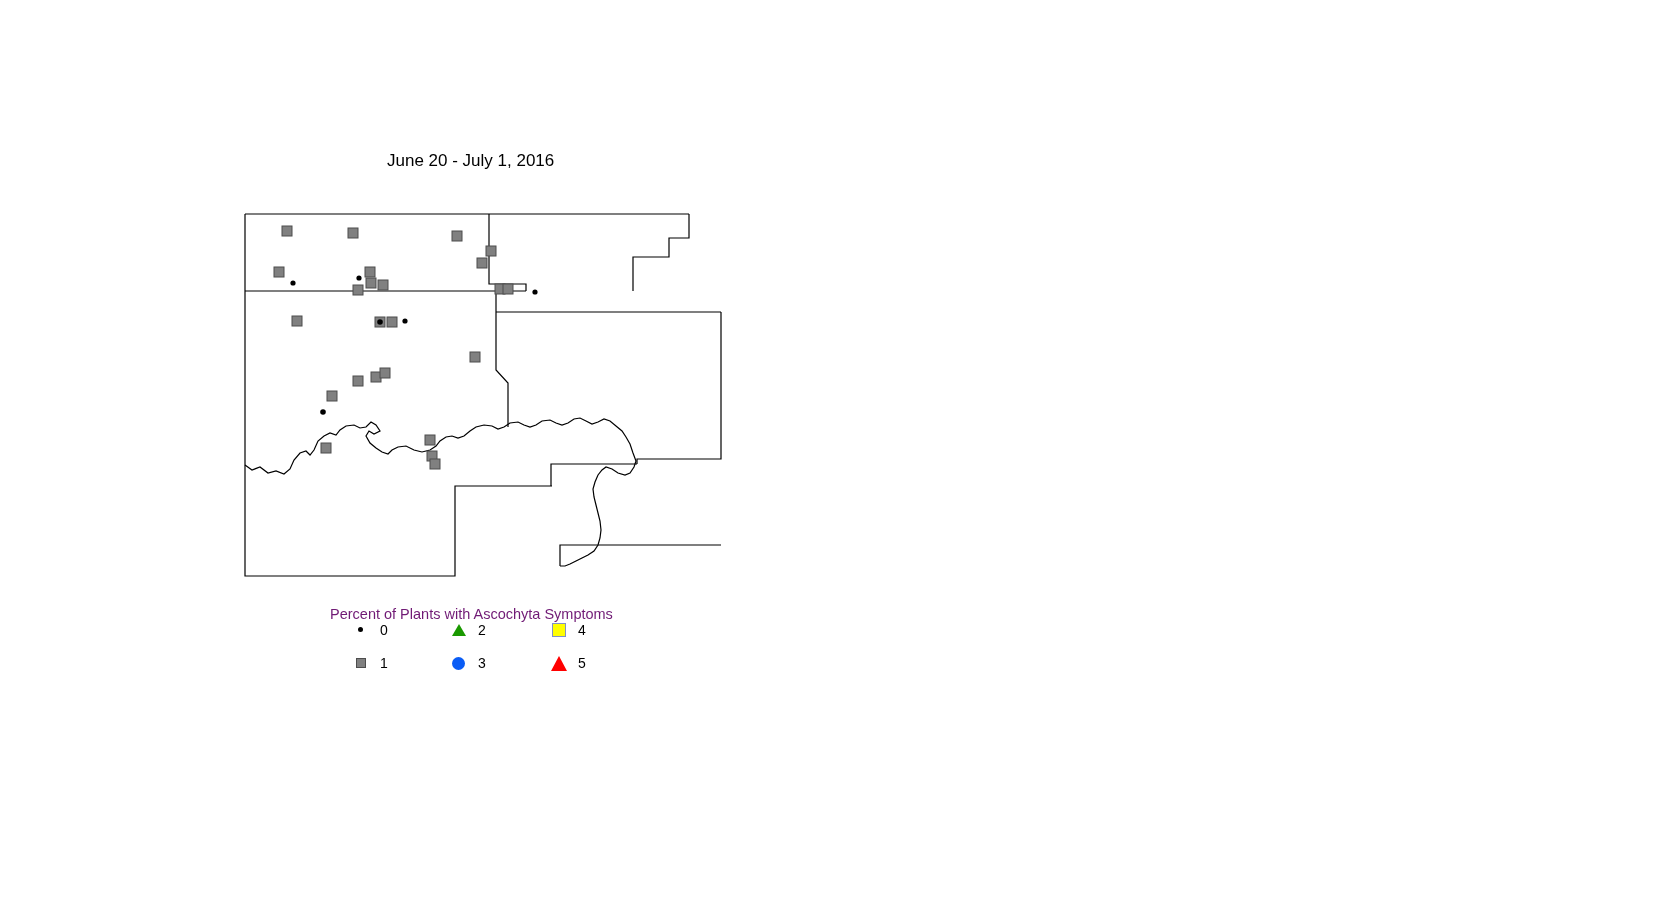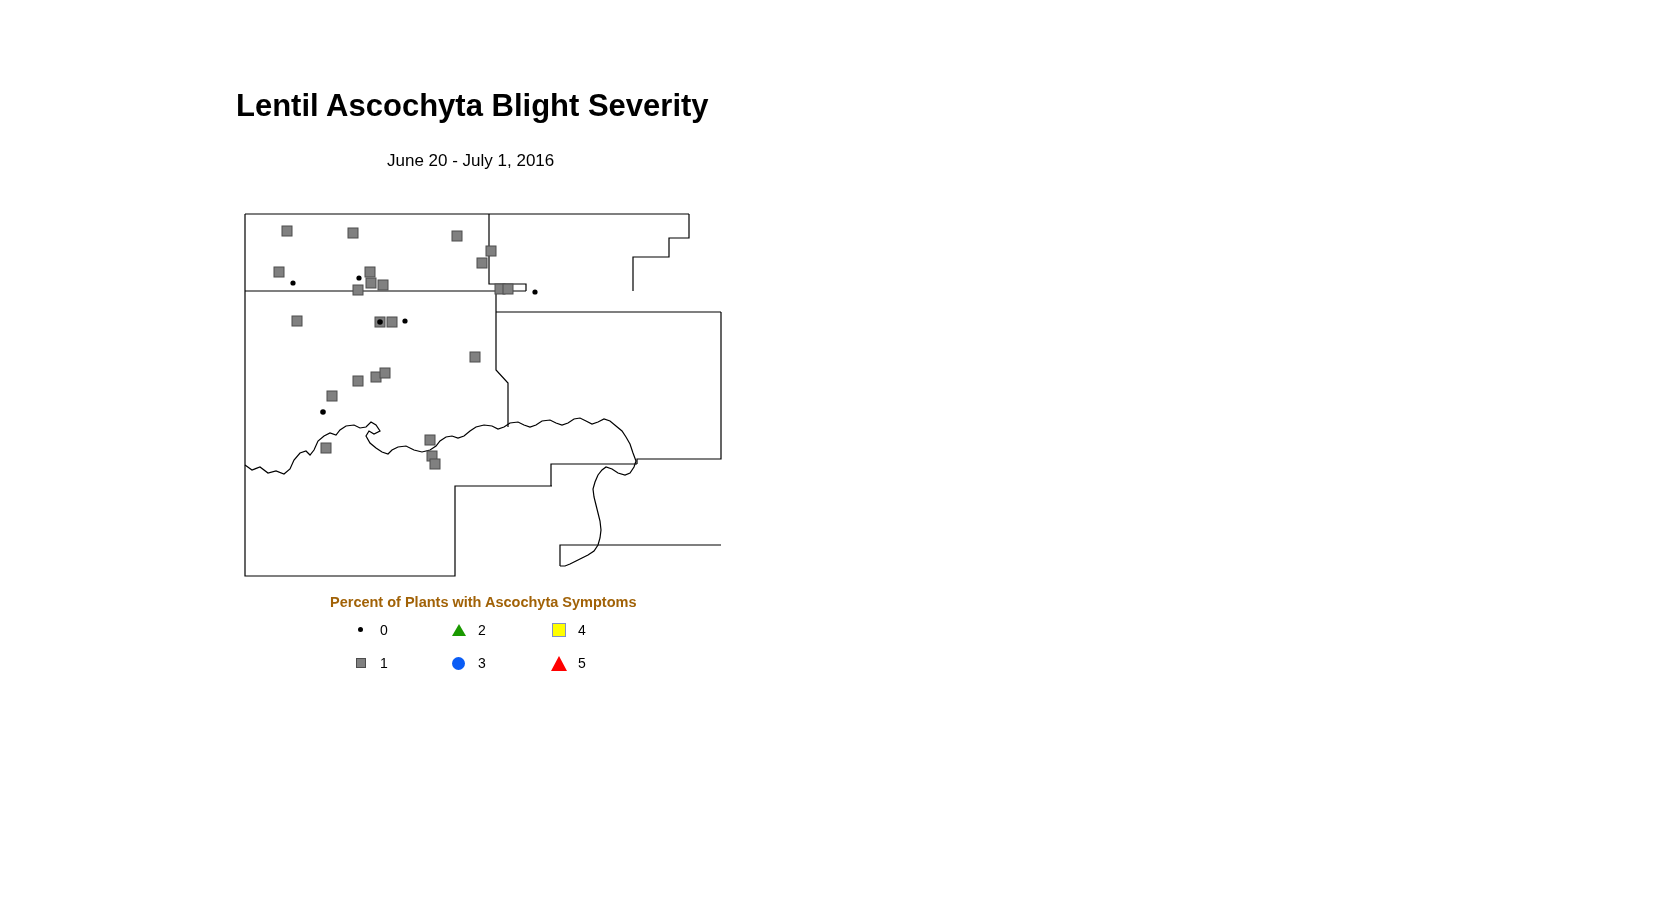--- a/index.html
+++ b/index.html
@@ -50,24 +50,24 @@
   #legend {
     position: absolute;
     left: 320px;
     top: 590px;
     width: 400px;
     height: 95px;
   }
   #legend-title {
     position: absolute;
     left: 10px;
-    top: 4px;
+    top: 16px;
     font-size: 14.5px;
-    font-weight: bold;
-    color: #a16207;
+    font-weight: normal;
+    color: #701a75;
     white-space: nowrap;
   }
   .legend-item {
     position: absolute;
     height: 22px;
     display: flex;
     align-items: center;
   }
   .legend-sym {
     width: 22px;
@@ -127,21 +127,20 @@
     border-left: 8px solid transparent;
     border-right: 8px solid transparent;
     border-bottom: 15px solid #ff0000;
   }
 </style>
 </head>
 <body>
 
 <div id="figure">
 
-  <div id="title">Lentil Ascochyta Blight Severity</div>
   <div id="subtitle">June 20 - July 1, 2016</div>
 
   <div id="map-wrap">
     <svg width="500" height="385" viewBox="0 0 500 385">
 
       <g fill="none" stroke="#000000" stroke-width="1.2" stroke-linejoin="miter" stroke-linecap="butt">
 
         <path d="M 5,9 L 5,371 L 215,371 L 215,281 L 312,281"></path>
 
         <path d="M 5,9 L 449,9"></path>

